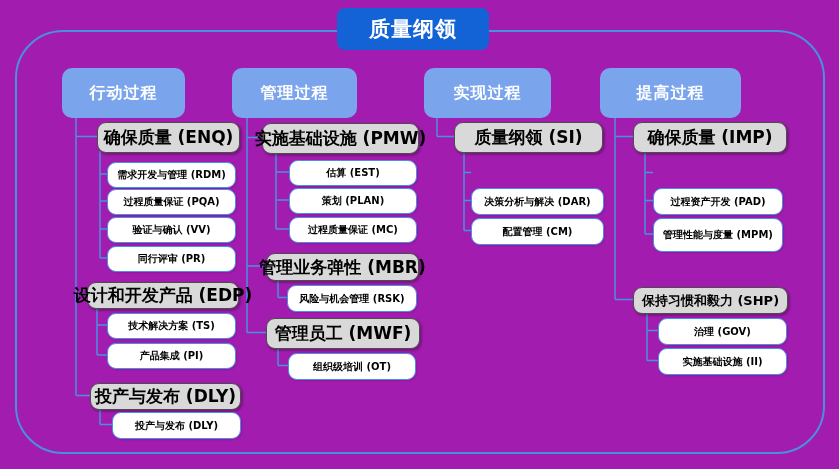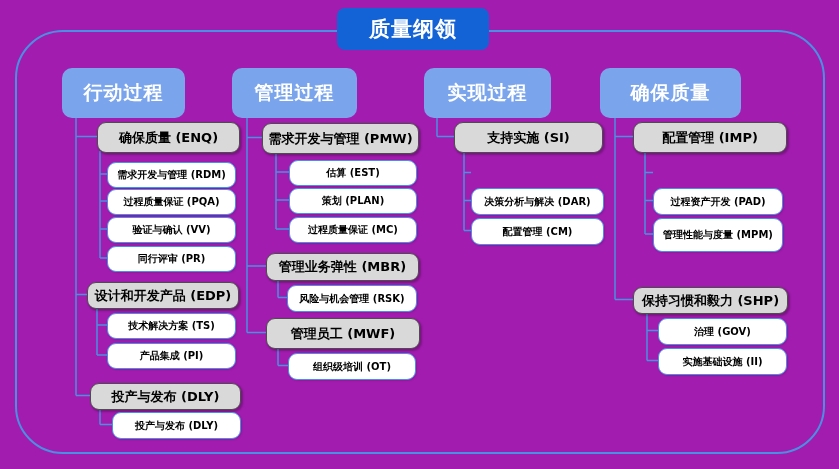--- a/index.html
+++ b/index.html
@@ -8,24 +8,24 @@
   }
   html,body{margin:0;padding:0;background:#ffffff;}
   #canvas{position:relative;width:839px;height:469px;background:#a21caf;overflow:hidden;
           font-family:"DejaVu Sans","Liberation Sans",sans-serif;}
   .frame{position:absolute;left:15px;top:30px;width:806px;height:420px;
          border:2px solid var(--line);border-radius:48px;z-index:0;background:transparent;}
   .title{position:absolute;left:337px;top:8px;width:152px;height:42px;z-index:3;
          background:var(--title_bg);border-radius:8px;color:#fff;font-weight:bold;font-size:21px;
          display:flex;align-items:center;justify-content:center;letter-spacing:1px;}
   .hdr{position:absolute;height:50px;z-index:2;background:var(--header_bg);border-radius:10px;
-       color:#fff;font-weight:bold;font-size:19px;display:flex;align-items:center;justify-content:center;
+       color:#fff;font-weight:bold;font-size:16px;display:flex;align-items:center;justify-content:center;
        letter-spacing:1px;}
   .gbox{position:absolute;z-index:2;background:var(--gray_fill);border:1.5px solid var(--gray_border);
-        border-radius:9px;color:#000;font-weight:bold;font-size:13px;
+        border-radius:9px;color:#000;font-weight:bold;font-size:17px;
         display:flex;align-items:center;justify-content:center;white-space:nowrap;
         box-shadow:1.5px 1.5px 2px rgba(0,0,0,0.25);}
   .wbox{position:absolute;z-index:2;background:#ffffff;border:1.5px solid var(--white_border);
         border-radius:9px;color:#000;font-weight:bold;font-size:10px;
         display:flex;align-items:center;justify-content:center;text-align:center;line-height:1.15;
         box-shadow:1px 1px 2px rgba(0,0,0,0.12);}
   svg.wires{position:absolute;left:0;top:0;z-index:1;}
   svg.wires polyline, svg.wires line{stroke:var(--line);stroke-width:1.5;fill:none;}
 </style>
 </head>
@@ -82,46 +82,46 @@
     <line x1="647" y1="312" x2="647" y2="360.5"></line>
     <line x1="647" y1="330.5" x2="658" y2="330.5"></line>
     <line x1="647" y1="360.5" x2="658" y2="360.5"></line>
   </svg>
 
   <div class="title">质量纲领</div>
 
   <div class="hdr" style="left:62px;top:68px;width:123px">行动过程</div>
   <div class="hdr" style="left:232px;top:68px;width:125px">管理过程</div>
   <div class="hdr" style="left:424px;top:68px;width:127px">实现过程</div>
-  <div class="hdr" style="left:600px;top:68px;width:141px">确保质量</div>
+  <div class="hdr" style="left:600px;top:68px;width:141px">提高过程</div>
 
   <div class="gbox" style="left:97px;top:122px;width:141px;height:29px">确保质量 (ENQ)</div>
   <div class="wbox" style="left:107px;top:162px;width:127px;height:24px">需求开发与管理 (RDM)</div>
   <div class="wbox" style="left:107px;top:189px;width:127px;height:24px">过程质量保证 (PQA)</div>
   <div class="wbox" style="left:107px;top:217px;width:127px;height:24px">验证与确认 (VV)</div>
   <div class="wbox" style="left:107px;top:246px;width:127px;height:24px">同行评审 (PR)</div>
   <div class="gbox" style="left:87px;top:282px;width:150px;height:25px">设计和开发产品 (EDP)</div>
   <div class="wbox" style="left:107px;top:313px;width:127px;height:24px">技术解决方案 (TS)</div>
   <div class="wbox" style="left:107px;top:343px;width:127px;height:24px">产品集成 (PI)</div>
   <div class="gbox" style="left:90px;top:383px;width:149px;height:25px">投产与发布 (DLY)</div>
   <div class="wbox" style="left:112px;top:412px;width:127px;height:25px">投产与发布 (DLY)</div>
 
-  <div class="gbox" style="left:262px;top:123px;width:155px;height:29px">需求开发与管理 (PMW)</div>
+  <div class="gbox" style="left:262px;top:123px;width:155px;height:29px">实施基础设施 (PMW)</div>
   <div class="wbox" style="left:289px;top:160px;width:126px;height:24px">估算 (EST)</div>
   <div class="wbox" style="left:289px;top:188px;width:126px;height:24px">策划 (PLAN)</div>
   <div class="wbox" style="left:289px;top:217px;width:126px;height:24px">过程质量保证 (MC)</div>
   <div class="gbox" style="left:266px;top:253px;width:151px;height:26px">管理业务弹性 (MBR)</div>
   <div class="wbox" style="left:287px;top:285px;width:128px;height:25px">风险与机会管理 (RSK)</div>
   <div class="gbox" style="left:266px;top:318px;width:152px;height:29px">管理员工 (MWF)</div>
   <div class="wbox" style="left:288px;top:353px;width:126px;height:25px">组织级培训 (OT)</div>
 
-  <div class="gbox" style="left:454px;top:122px;width:147px;height:29px">支持实施 (SI)</div>
+  <div class="gbox" style="left:454px;top:122px;width:147px;height:29px">质量纲领 (SI)</div>
   <div class="wbox" style="left:471px;top:188px;width:131px;height:25px">决策分析与解决 (DAR)</div>
   <div class="wbox" style="left:471px;top:218px;width:131px;height:25px">配置管理 (CM)</div>
 
-  <div class="gbox" style="left:633px;top:122px;width:152px;height:29px">配置管理 (IMP)</div>
+  <div class="gbox" style="left:633px;top:122px;width:152px;height:29px">确保质量 (IMP)</div>
   <div class="wbox" style="left:653px;top:188px;width:128px;height:25px">过程资产开发 (PAD)</div>
   <div class="wbox" style="left:653px;top:218px;width:128px;height:32px;white-space:normal">管理性能与度量 (MPM)</div>
   <div class="gbox" style="left:633px;top:287px;width:153px;height:25px;font-size:13px">保持习惯和毅力 (SHP)</div>
   <div class="wbox" style="left:658px;top:348px;width:127px;height:25px">实施基础设施 (II)</div>
   <div class="wbox" style="left:658px;top:318px;width:127px;height:25px">治理 (GOV)</div>
 
 </div>
 
 </body></html>

